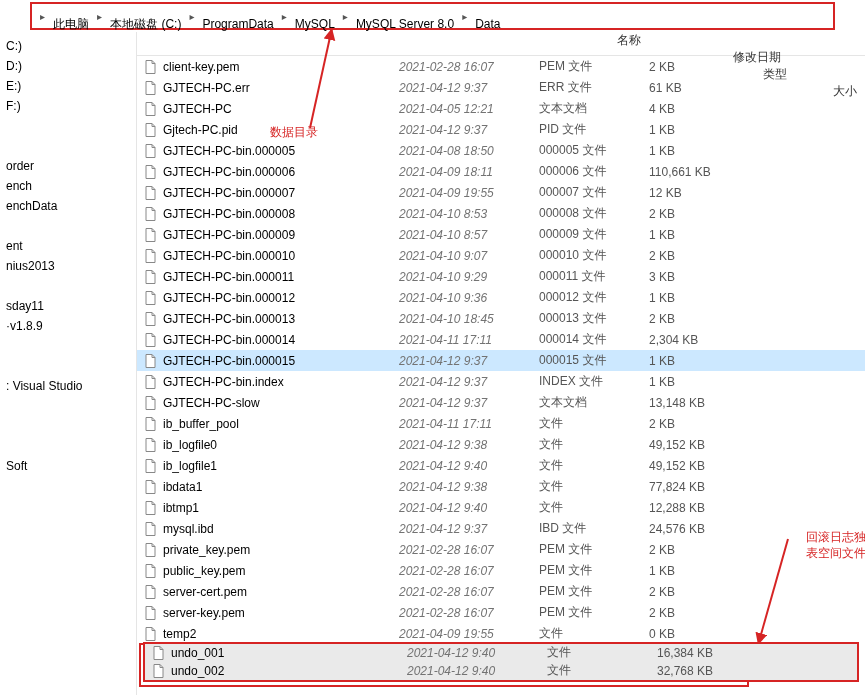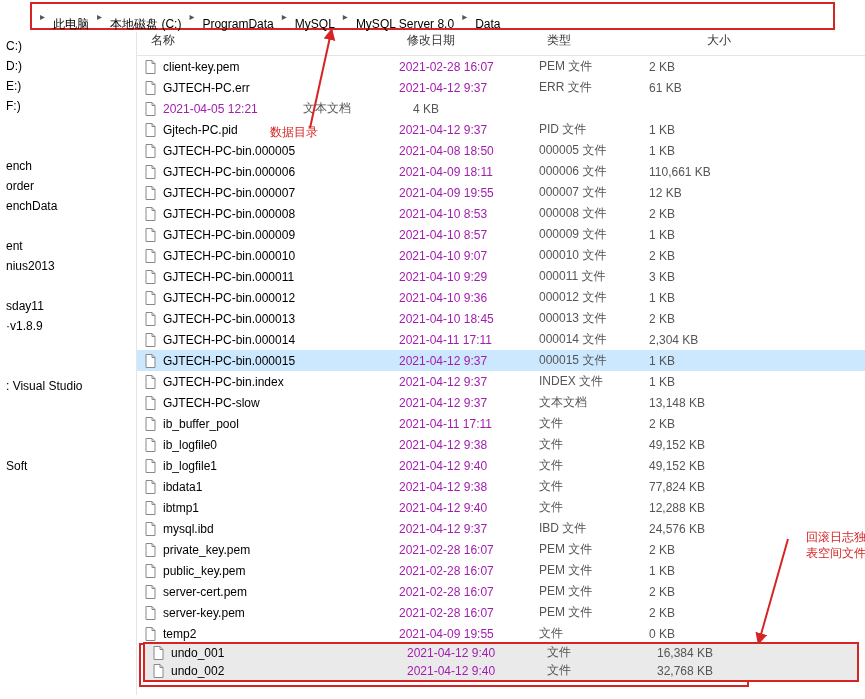--- a/index.html
+++ b/index.html
@@ -7,35 +7,35 @@
 
 .breadcrumb-bar { display: flex; align-items: center; height: 28px; padding: 0 6px; border: 2px solid #d62424; margin: 2px 30px 2px 30px; background: #fff; }
 .breadcrumb-bar .crumb { padding: 0 6px; white-space: nowrap; cursor: default; margin-top: 16px; }
 .breadcrumb-bar .sep { color: #555; padding: 0 2px; font-size: 10px; }
 
 .main { display: flex; height: calc(100% - 36px); }
 .sidebar { width: 137px; border-right: 1px solid #e5e5e5; background: #fff; padding-top: 4px; overflow: hidden; }
 .sidebar .sitem { padding: 3px 6px; white-space: nowrap; color: #000; }
 
 .content { flex: 1; background: #fff; position: relative; }
-.headers { display: flex; border-bottom: 1px solid #e5e5e5; height: 24px; align-items: flex-start; color: #333; }
+.headers { display: flex; border-bottom: 1px solid #e5e5e5; height: 24px; align-items: flex-end; color: #333; flex-direction: column; }
 .headers .col { padding: 0 8px; }
 .col-name { width: 262px; padding-left: 14px !important; }
 .col-date { width: 140px; }
 .col-type { width: 110px; }
 .col-size { width: 90px; text-align: right; }
 
 .rows { }
 .row { display: flex; align-items: center; height: 21px; padding-left: 6px; }
 .row.selected { background: #cce8ff; }
 .row.highlighted { background: #eaeaea; border: 2px solid #d62424; margin: -2px 6px; position: relative; z-index: 2; }
 .row.highlighted + .row.highlighted { border-top: none; margin-top: 0; }
 .row .icon { width: 16px; height: 16px; margin-right: 4px; flex-shrink: 0; }
 .row .c-name { width: 236px; white-space: nowrap; overflow: hidden; }
-.row .c-date { width: 140px; white-space: nowrap; color: #a21caf; }
+.row .c-date { width: 140px; white-space: nowrap; color: #737373; font-style: italic; }
 .row .c-type { width: 110px; white-space: nowrap; color: #555; }
 .row .c-size { width: 78px; white-space: nowrap; color: #555; }
 
 .file-icon-svg { stroke: #888; stroke-width: 1; fill: #fff; }
 
 .annotation { position: absolute; color: #d62424; font-size: 12px; font-weight: 400; pointer-events: none; }
 .arrow-svg { position: absolute; pointer-events: none; }
 
 .undo-box { position: absolute; border: 2px solid #d62424; pointer-events: none; }
 </style>
@@ -58,22 +58,22 @@
 </div>
 
 <div class="main">
   <div class="sidebar" id="sidebar">
       <div class="sitem">C:)</div>
       <div class="sitem">D:)</div>
       <div class="sitem">E:)</div>
       <div class="sitem">F:)</div>
       <div class="sitem">&nbsp;</div>
       <div class="sitem">&nbsp;</div>
+      <div class="sitem">order</div>
       <div class="sitem">ench</div>
-      <div class="sitem">order</div>
       <div class="sitem">enchData</div>
       <div class="sitem">&nbsp;</div>
       <div class="sitem">ent</div>
       <div class="sitem">nius2013</div>
       <div class="sitem">&nbsp;</div>
       <div class="sitem">sday11</div>
       <div class="sitem">·v1.8.9</div>
       <div class="sitem">&nbsp;</div>
       <div class="sitem">&nbsp;</div>
       <div class="sitem">: Visual Studio</div>
@@ -109,20 +109,21 @@
           <span class="c-name">GJTECH-PC.err</span>
           <span class="c-date">2021-04-12 9:37</span>
           <span class="c-type">ERR 文件</span>
           <span class="c-size">61 KB</span>
         </div>
         <div class="row">
           <span class="icon"><svg class="file-icon-svg" viewBox="0 0 16 16" width="16" height="16">
               <path d="M3 1.5 h6 l3 3 v10 h-9 z" fill="#fff"></path>
               <path d="M9 1.5 v3 h3" fill="none"></path>
             </svg></span>
+          <span class="c-name">GJTECH-PC</span>
           <span class="c-date">2021-04-05 12:21</span>
           <span class="c-type">文本文档</span>
           <span class="c-size">4 KB</span>
         </div>
         <div class="row">
           <span class="icon"><svg class="file-icon-svg" viewBox="0 0 16 16" width="16" height="16">
               <path d="M3 1.5 h6 l3 3 v10 h-9 z" fill="#fff"></path>
               <path d="M9 1.5 v3 h3" fill="none"></path>
             </svg></span>
           <span class="c-name">Gjtech-PC.pid</span>

